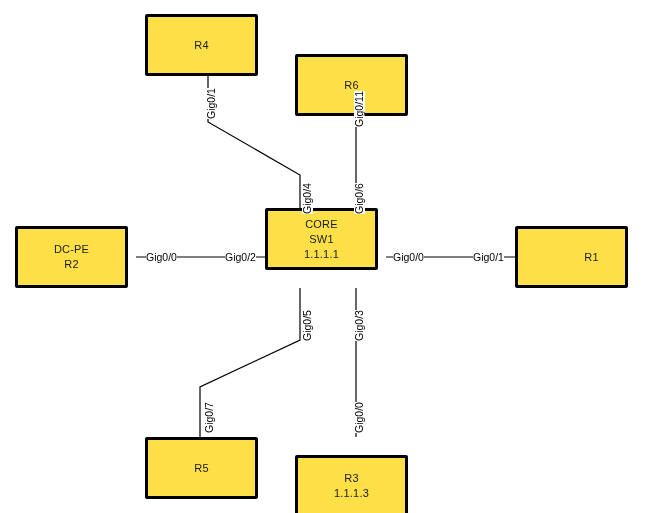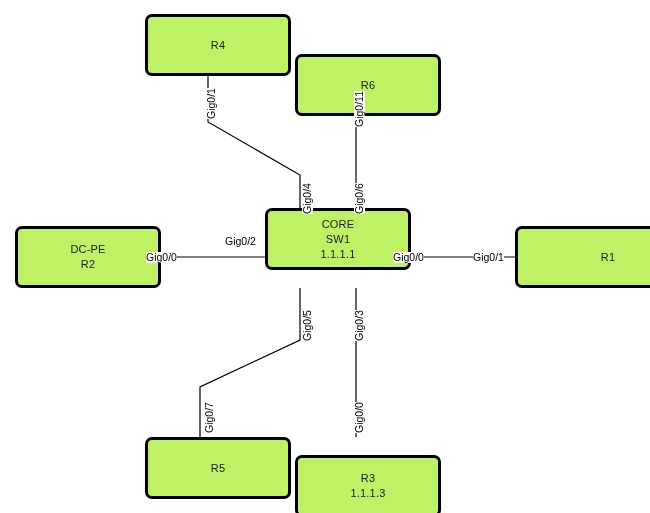--- a/index.html
+++ b/index.html
@@ -22,25 +22,25 @@
   #wires {
     position: absolute;
     left: 0;
     top: 0;
     width: 650px;
     height: 513px;
   }
   .node {
     position: absolute;
     box-sizing: border-box;
-    width: 146px;
+    width: 113px;
     height: 62px;
     border: 3px solid #000000;
-    border-radius: 7px;
-    background: #bef264;
+    border-radius: 2px;
+    background: #fde047;
     display: flex;
     flex-direction: column;
     align-items: center;
     justify-content: center;
     z-index: 3;
   }
   .node-line {
     font-size: 11px;
     line-height: 15px;
     color: #1a1a1a;
@@ -63,21 +63,21 @@
   
   #node-r4      { left: 145px; top: 14px; }
   #node-r6      { left: 295px; top: 14px; margin-top: 40px; }
   #node-r2      { left: 15px;  top: 226px; }
   #node-core    { left: 265px; top: 208px; }
   #node-r1      { left: 515px; top: 226px; padding-left: 40px; }
   #node-r5      { left: 145px; top: 437px; }
   #node-r3      { left: 295px; top: 455px; }
   
   #port-r2-g00   { left: 146px; top: 252px; }
-  #port-core-g02 { left: 225px; top: 236px; }
+  #port-core-g02 { left: 225px; top: 252px; }
   #port-core-g00 { left: 393px; top: 252px; }
   #port-r1-g01   { left: 473px; top: 252px; }
   
   #port-r4-g01   { left: 206px; top: 119px; }
   #port-core-g04 { left: 302px; top: 214px; }
   #port-r6-g011  { left: 354px; top: 127px; }
   #port-core-g06 { left: 354px; top: 214px; }
   #port-core-g05 { left: 302px; top: 341px; }
   #port-r5-g07   { left: 204px; top: 433px; }
   #port-core-g03 { left: 354px; top: 341px; }

